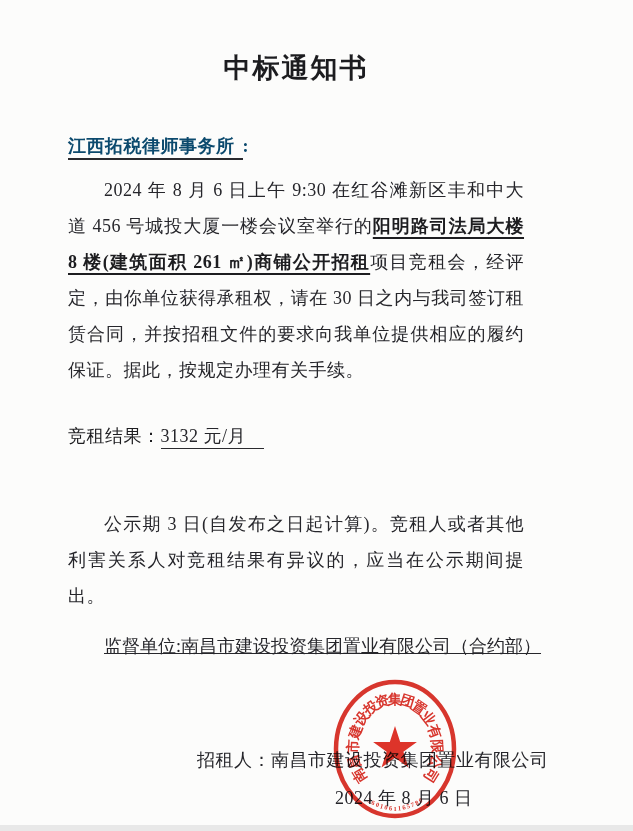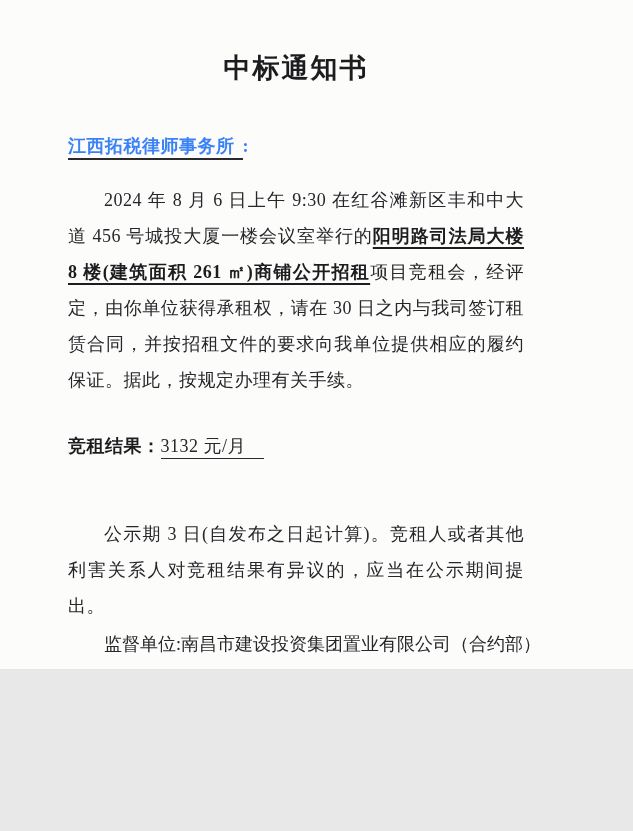--- a/index.html
+++ b/index.html
@@ -1,18 +1,18 @@
 <!DOCTYPE html>
 <html><head>
 <meta charset="utf-8">
 <style>
   html,body{margin:0;padding:0;background:#e8e8e8;}
   .page{
     position:relative;
-    width:633px;height:669px;
+    width:633px;height:825px;
     margin:0 auto;
     background:#fcfcfb;
     overflow:hidden;
     font-family:"Liberation Serif","DejaVu Serif",serif;
     color:#26262b;
     box-sizing:border-box;
     padding:0 109px 0 68px;
   }
   .doc-title{
     margin-top:48px;
@@ -20,57 +20,57 @@
     text-align:center;
     font-size:27px;font-weight:700;
     letter-spacing:2px;
     color:#1c1c1f;
   }
   .recipient-line{
     margin-top:40px;
     height:36px;line-height:36px;
     font-size:18px;font-weight:700;
     letter-spacing:.5px;
-    color:#3b82f6;
+    color:#0c4a6e;
   }
   .u-name{
     border-bottom:2px solid #2a2a2e;
     padding-right:8px;padding-bottom:2px;
   }
   .para{
     font-size:18px;line-height:36px;
     letter-spacing:.5px;
     text-align:justify;
   }
-  .para-1{margin-top:18px;text-indent:36px;}
+  .para-1{margin-top:8px;text-indent:36px;}
   .u-seg{
     font-weight:700;color:#1d1d20;
     text-decoration:underline;
     text-decoration-thickness:1.5px;
     text-underline-offset:5px;
   }
   .result-line{
     margin-top:30px;
     height:36px;line-height:36px;
     font-size:18px;letter-spacing:.5px;
     white-space:nowrap;
   }
-  .result-label{font-weight:700;color:#1d1d20;}
+  .result-label{font-weight:400;color:#1d1d20;}
   .u-val{
     border-bottom:1.5px solid #2a2a2e;
     padding-right:18px;padding-bottom:2px;
   }
   .para-2{margin-top:52px;text-indent:36px;}
   .supervisor-line,.phone-line{
     height:36px;line-height:36px;
     font-size:18px;letter-spacing:0;
     padding-left:36px;
     white-space:nowrap;
   }
-  .supervisor-line{margin-top:2px;}
+  .supervisor-line{margin-top:14px;text-decoration:underline;}
   .lessor-line{
     margin-top:78px;
     height:36px;line-height:36px;
     font-size:18px;letter-spacing:.5px;
     padding-left:129px;
     white-space:nowrap;
   }
   .date-line{
     margin-top:2px;
     height:36px;line-height:36px;

